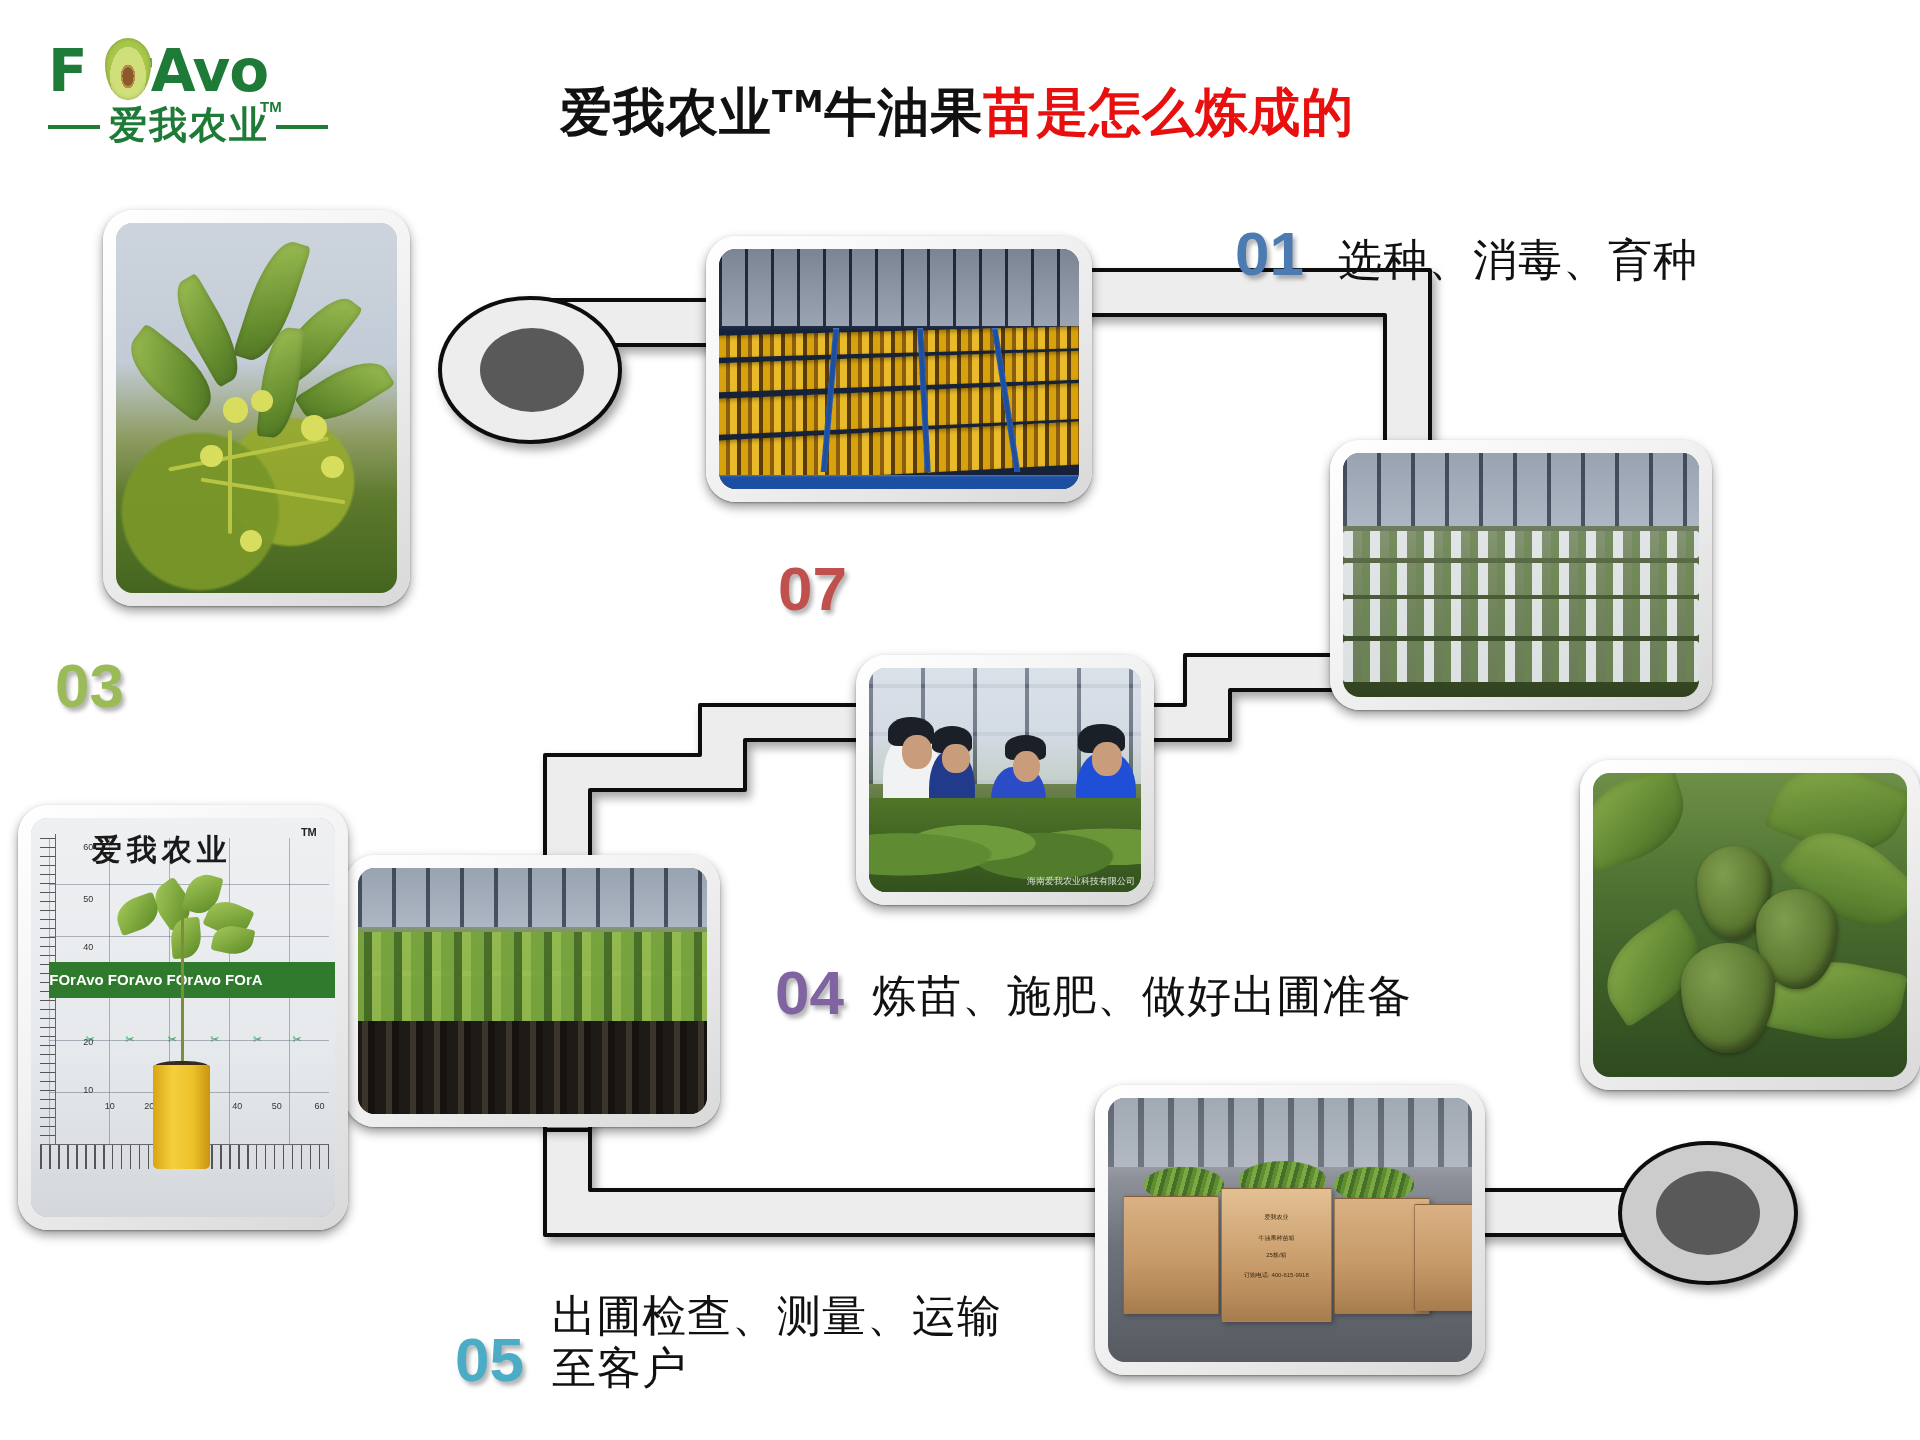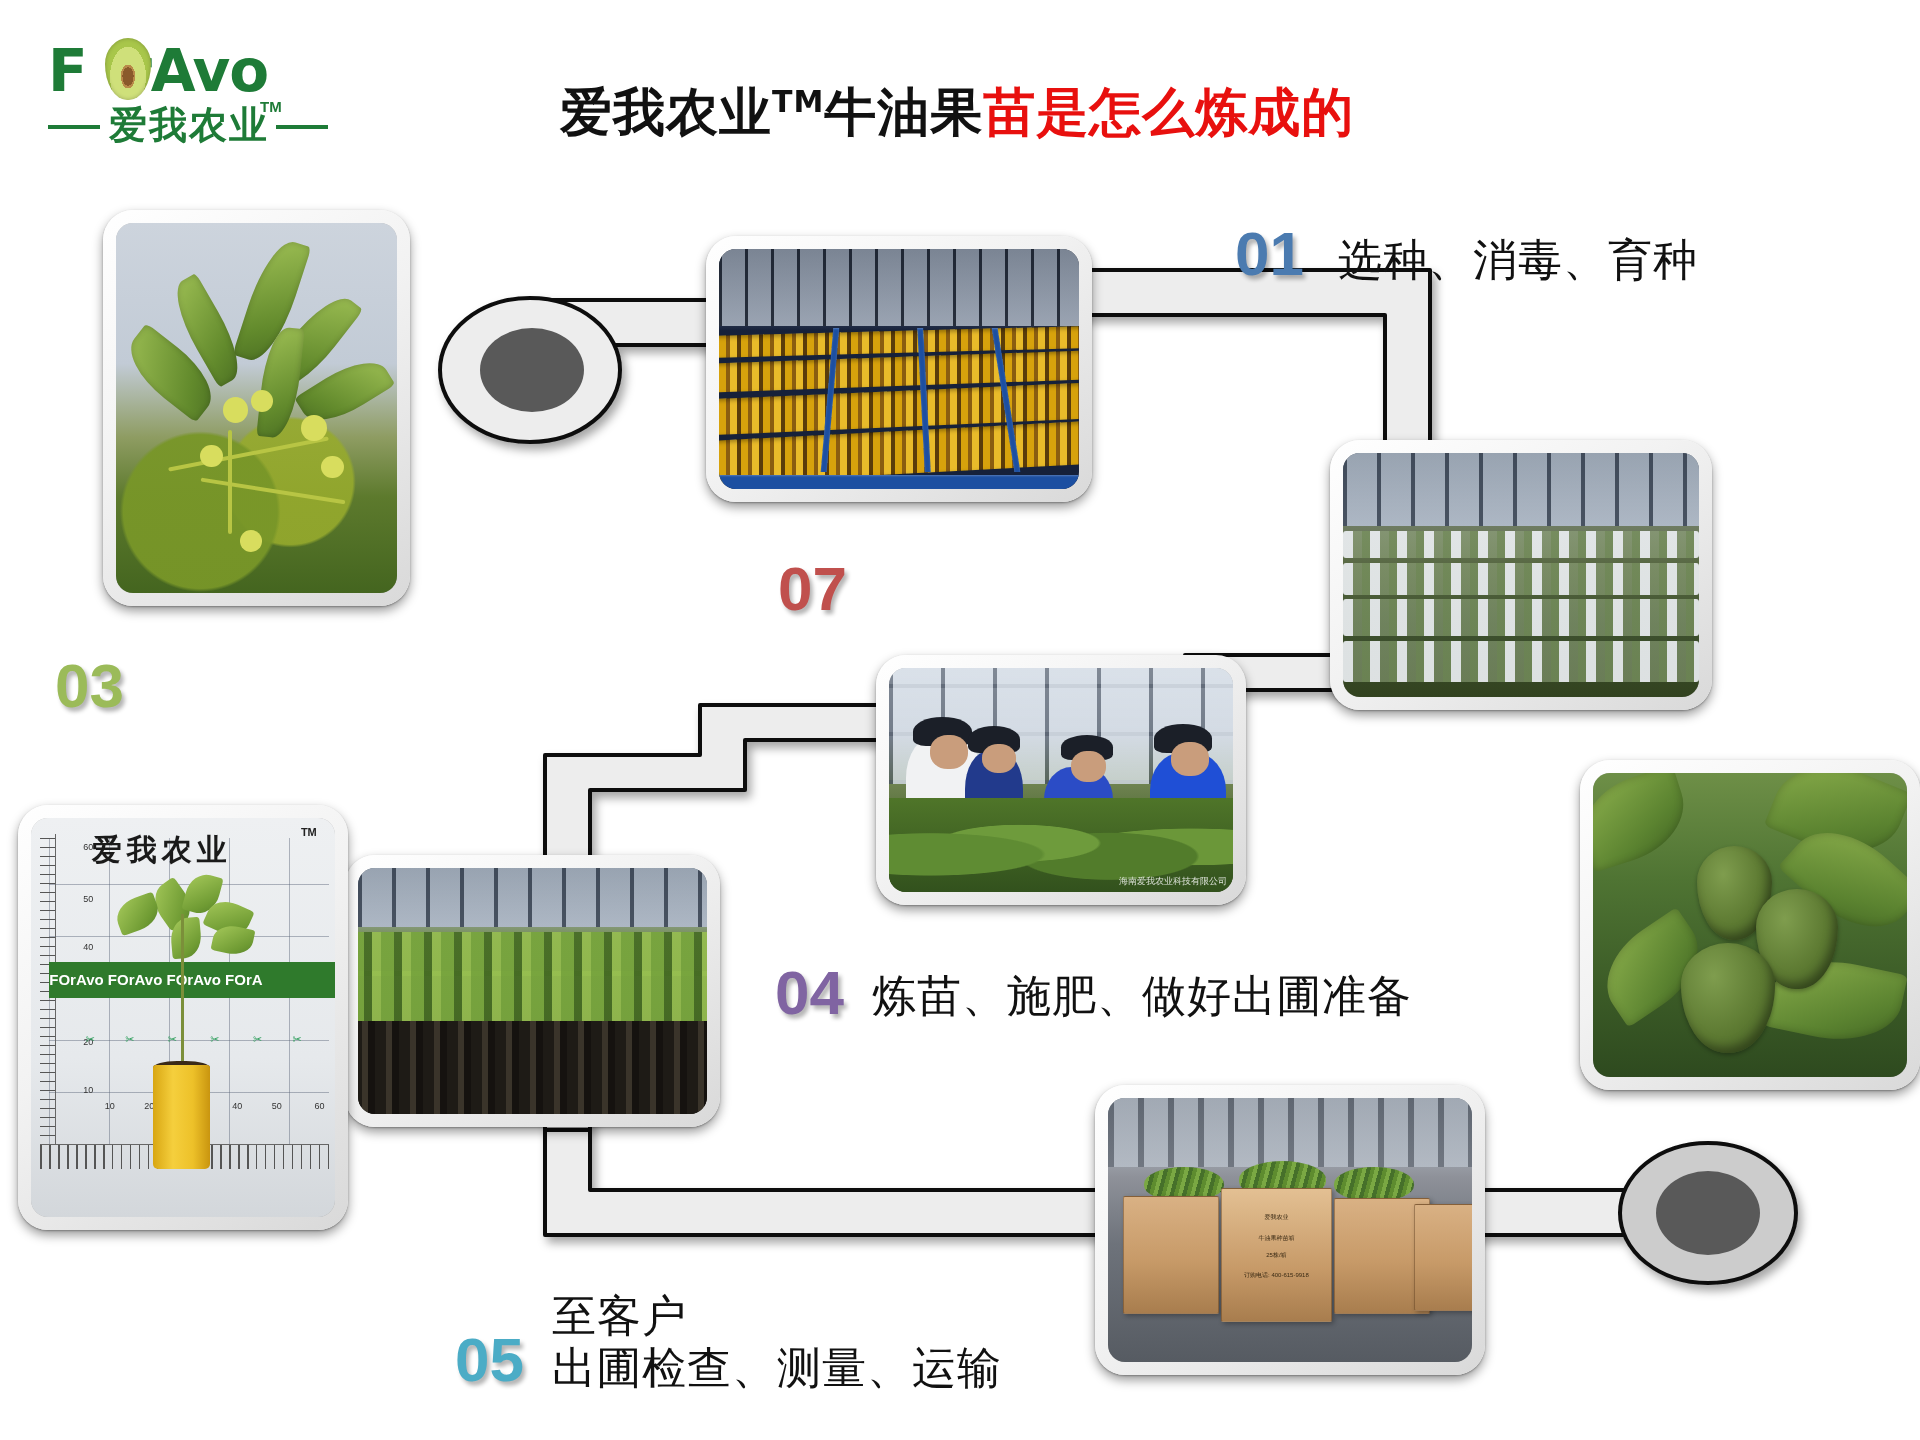--- a/index.html
+++ b/index.html
@@ -311,21 +311,21 @@
     <div class="photo-inner ph-bags">
       <div class="gh-frame2"></div>
       <div class="bagrow" style="top:32%; height:11%;"></div>
       <div class="bagrow" style="top:45%; height:13%;"></div>
       <div class="bagrow" style="top:60%; height:15%;"></div>
       <div class="bagrow" style="top:77%; height:17%;"></div>
     </div>
   </div>
 </div>
 
-<div class="frame" style="left:876px; top:655px; width:370px; height:250px;">
+<div class="frame" style="left:856px; top:655px; width:298px; height:250px;">
   <div class="photo">
     <div class="photo-inner ph-people">
       <div class="win-grid"></div>
       <div class="person" style="left:5%;  top:30%; width:22%; height:48%; background:#f1f2f3;"></div>
       <div class="cap" style="left:7%;  top:22%; width:17%; height:13%;"></div>
       <div class="face" style="left:12%; top:30%; width:11%; height:15%;"></div>
 
       <div class="person" style="left:22%; top:37%; width:17%; height:42%; background:#223a8c;"></div>
       <div class="cap" style="left:23%; top:26%; width:15%; height:12%;"></div>
       <div class="face" style="left:27%; top:34%; width:10%; height:13%;"></div>
@@ -450,16 +450,16 @@
 </div>
 
 <div class="step" style="left:775px; top:962px;">
   <span class="num" style="color:#8064A2;">04</span>
   <span class="txt" style="margin-left:28px; margin-top:5px;">炼苗、施肥、做好出圃准备</span>
 </div>
 
 <div class="step" style="left:455px; top:1290px;">
   <span class="num" style="color:#4BACC6; margin-top:36px;">05</span>
   <span class="txt" style="margin-left:28px;">
+    <span style="display:block">出圃检查、测量、运输</span>
     <span style="display:block">至客户</span>
-    <span style="display:block">出圃检查、测量、运输</span>
   </span>
 </div>
 
 </body></html>

